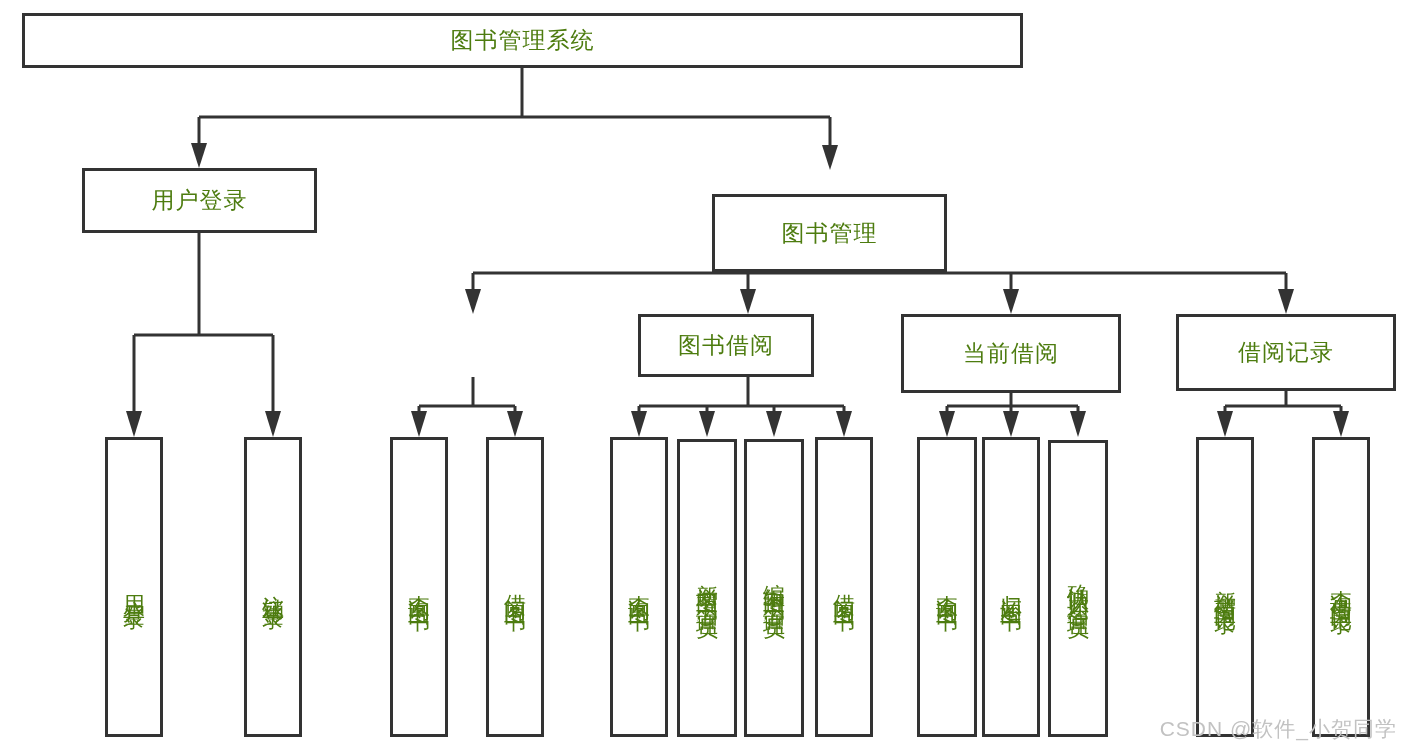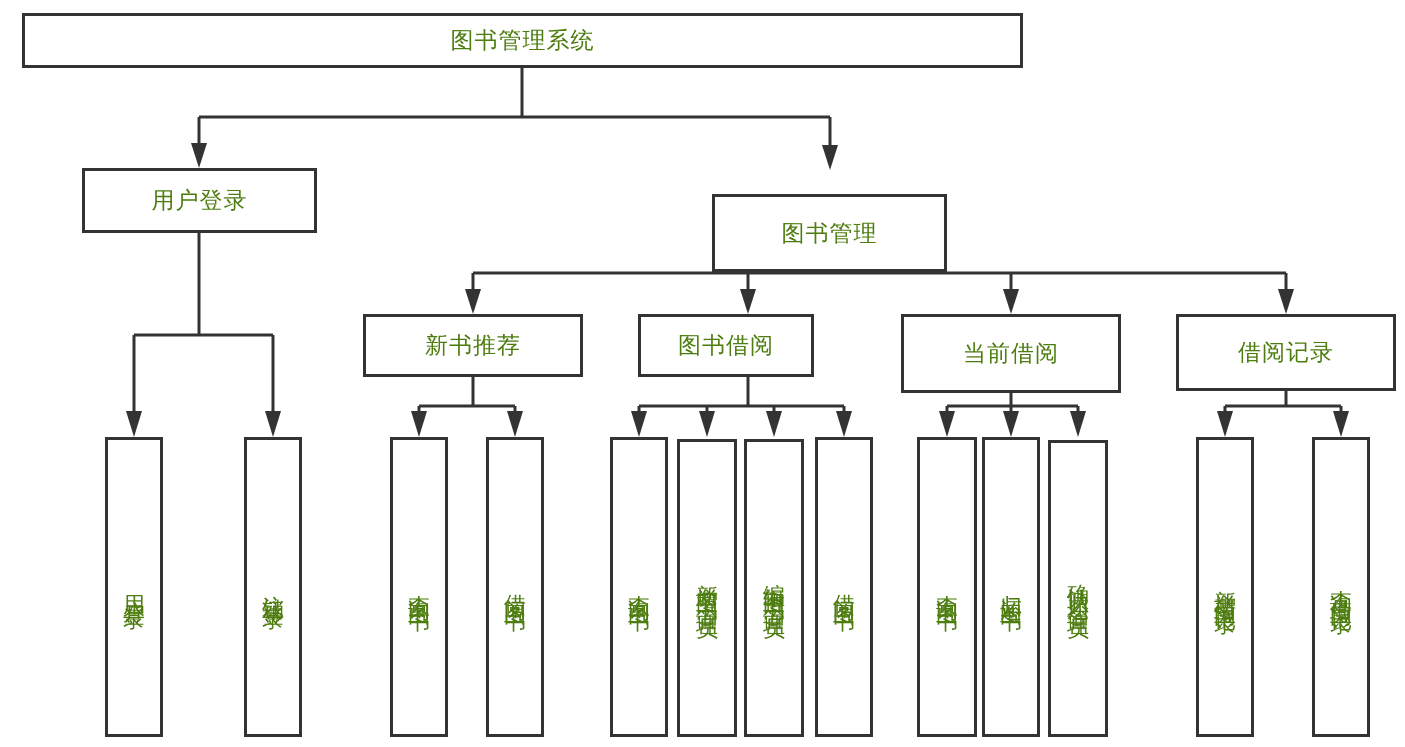--- a/index.html
+++ b/index.html
@@ -126,23 +126,20 @@
     <span>图书管理系统</span>
   </div>
 
   <div class="node h" style="left:82px; top:168px; width:235px; height:65px;">
     <span>用户登录</span>
   </div>
   <div class="node h" style="left:712px; top:170px; width:235px; height:78px;margin-top:24px;">
     <span>图书管理</span>
   </div>
 
-  <div class="node h" style="left:363px; top:314px; width:220px; height:63px;">
-    <span>新书推荐</span>
-  </div>
   <div class="node h" style="left:638px; top:314px; width:176px; height:63px;">
     <span>图书借阅</span>
   </div>
   <div class="node h" style="left:901px; top:314px; width:220px; height:79px;">
     <span>当前借阅</span>
   </div>
   <div class="node h" style="left:1176px; top:314px; width:220px; height:77px;">
     <span>借阅记录</span>
   </div>
 
@@ -183,14 +180,15 @@
     <span>确认归还（管理员）</span>
   </div>
 
   <div class="node v" style="left:1196px; top:437px; width:58px; height:300px;">
     <span>新增借阅记录</span>
   </div>
   <div class="node v" style="left:1312px; top:437px; width:58px; height:300px;">
     <span>查询借阅记录</span>
   </div>
 
+  <div class="watermark">CSDN @软件_小贺同学</div>
 
 </div>
 
 </body></html>

